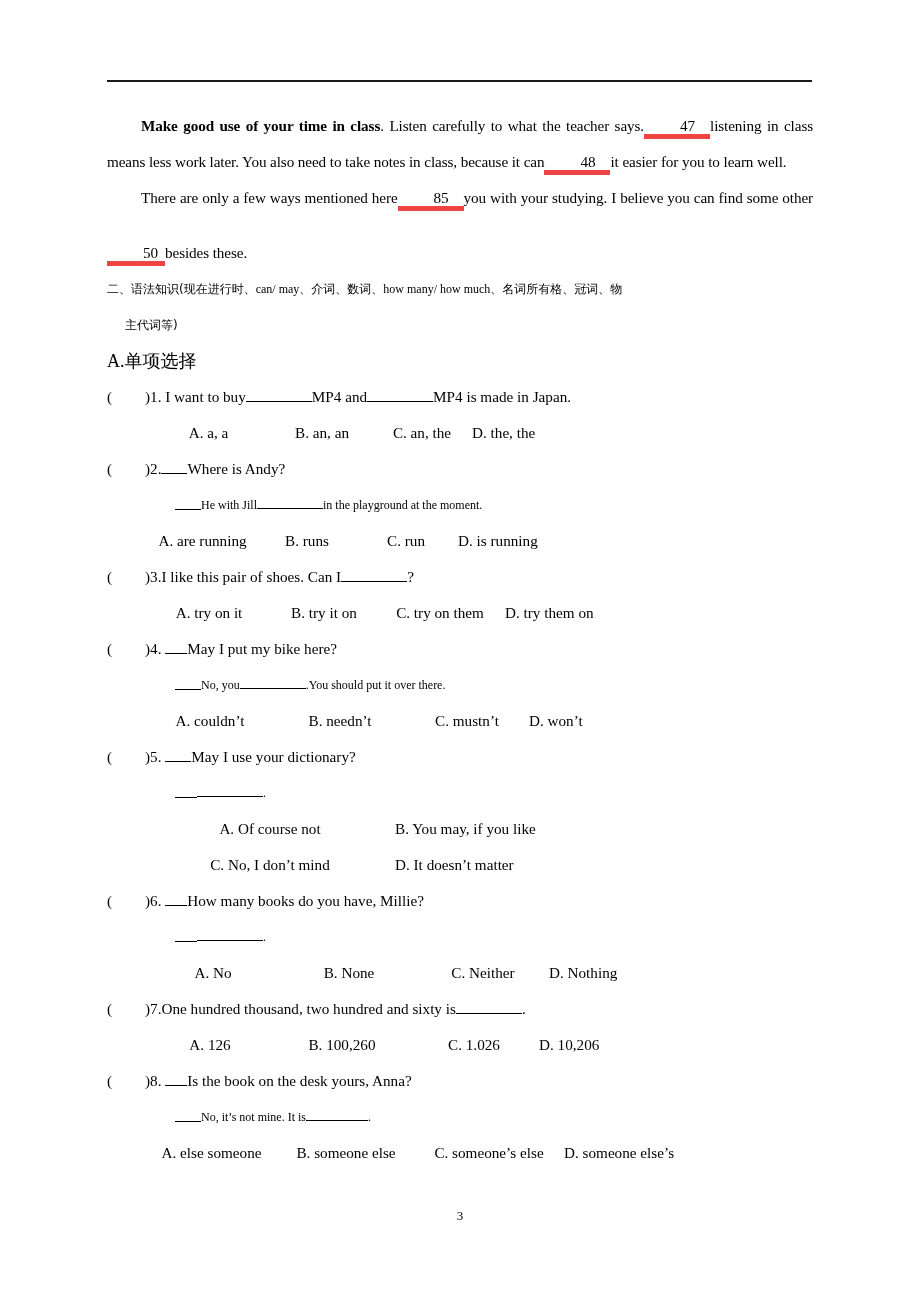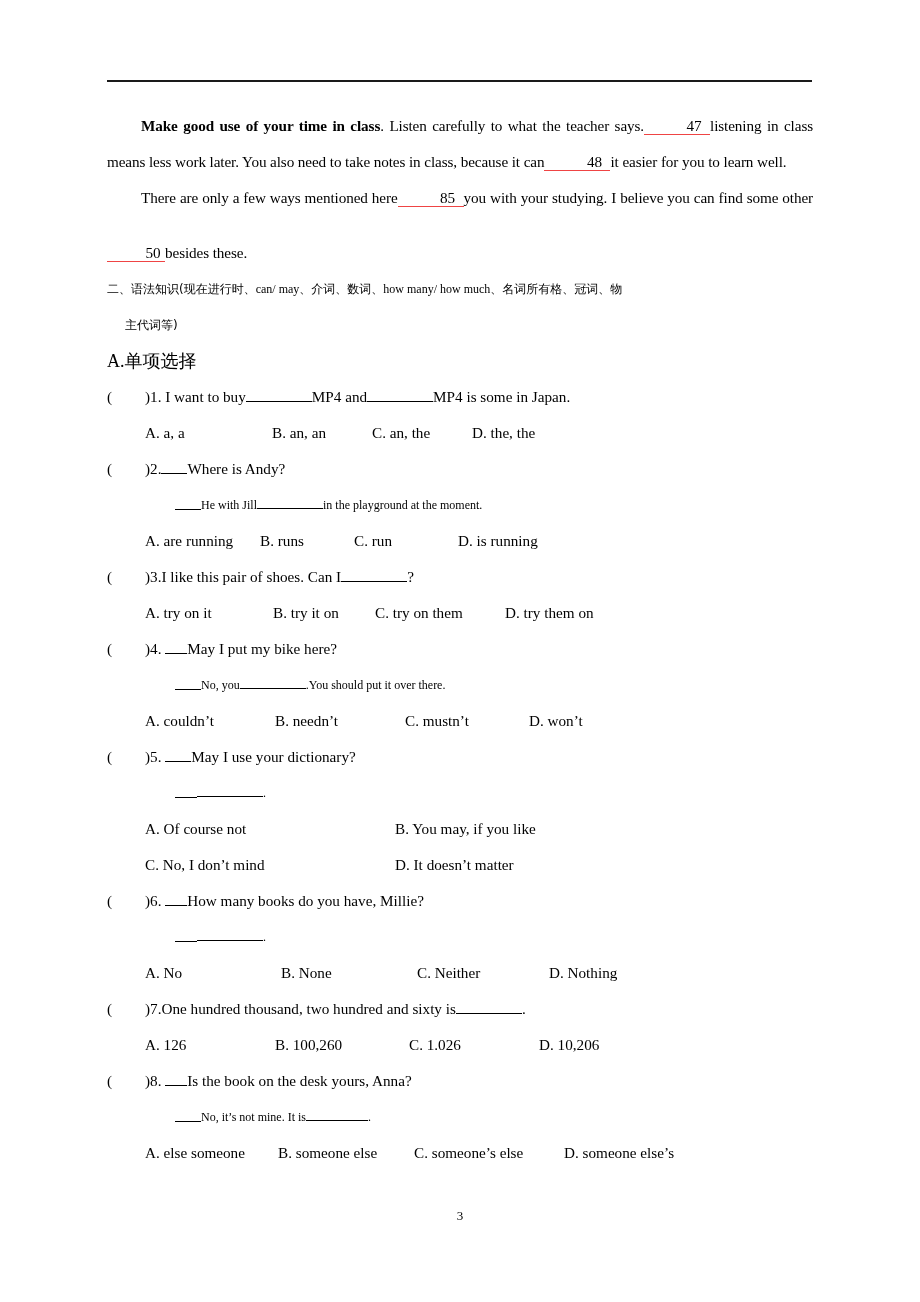--- a/index.html
+++ b/index.html
@@ -45,22 +45,21 @@
     text-justify: inter-word;
     margin: 0;
     letter-spacing: -0.1px;
   }
   .para.indent { text-indent: 34px; }
   .bold { font-weight: bold; }
 
   
   .blank-num {
     display: inline-block;
-    border-bottom: 1px solid #ef4444;
-    text-align: center;
+    border-bottom: 5px solid #ef4444;
     padding: 0 2px;
     line-height: 17px;
   }
   .bn-wide { min-width: 62px; }
   .bn-narrow { min-width: 54px; margin-top: 28px; }
 
   
   .blank {
     display: inline-block;
     border-bottom: 1px solid #000;
@@ -102,21 +101,21 @@
     padding-left: 68px;
     white-space: nowrap;
   }
   .opt-line {
     font-size: 15.2px;
     line-height: 36px;
     margin: 0;
     padding-left: 38px;
     white-space: nowrap;
   }
-  .opt { display: inline-block; }
+  .opt { display: inline-block; text-align: center; }
 
   
   .dash {
     display: inline-block;
     border-bottom: 1.4px solid #000;
     height: 9px;
     vertical-align: middle;
     margin: 0 0 3px 0;
   }
   .dash-1 { width: 26px; }
@@ -144,21 +143,21 @@
 
     <p class="para indent"><span class="bold">Make good use of your time in class</span><span>. Listen carefully to what the teacher says.</span><span class="blank-num bn-wide">47</span><span>listening in class means less work later. You also need to take notes in class, because it can</span><span class="blank-num bn-wide">48</span><span>it easier for you to learn well.</span></p>
 
     <p class="para indent"><span>There are only a few ways mentioned here</span><span class="blank-num bn-wide">85</span><span>you with your studying. I believe you can find some other</span><span class="blank-num bn-narrow">50</span><span>besides these.</span></p>
 
     <p class="cn-block"><span>二、语法知识(现在进行时、</span><span class="en">can/ may</span><span>、介词、数词、</span><span class="en">how many/ how much</span><span>、名词所有格、冠词、物</span></p>
     <p class="cn-block cn-indent">主代词等)</p>
 
     <p class="cn-label"><span class="en">A.</span><span>单项选择</span></p>
 
-    <p class="q-line"><span class="q-paren">(</span><span>)1. I want to buy</span><span class="blank bl-lg"></span><span>MP4 and</span><span class="blank bl-lg"></span><span>MP4 is some in Japan.</span></p>
+    <p class="q-line"><span class="q-paren">(</span><span>)1. I want to buy</span><span class="blank bl-lg"></span><span>MP4 and</span><span class="blank bl-lg"></span><span>MP4 is made in Japan.</span></p>
     <p class="opt-line"><span class="opt" style="width:127px">A. a, a</span><span class="opt" style="width:100px">B. an, an</span><span class="opt" style="width:100px">C. an, the</span><span class="opt">D. the, the</span></p>
 
     <p class="q-line"><span class="q-paren">(</span><span>)2.</span><span class="dash dash-1"></span><span>Where is Andy?</span></p>
     <p class="q-sub"><span class="dash dash-1"></span><span>He with Jill</span><span class="blank bl-lg"></span><span>in the playground at the moment.</span></p>
     <p class="opt-line"><span class="opt" style="width:115px">A. are running</span><span class="opt" style="width:94px">B. runs</span><span class="opt" style="width:104px">C. run</span><span class="opt">D. is running</span></p>
 
     <p class="q-line"><span class="q-paren">(</span><span>)3.I like this pair of shoes. Can I</span><span class="blank bl-lg"></span><span>?</span></p>
     <p class="opt-line"><span class="opt" style="width:128px">A. try on it</span><span class="opt" style="width:102px">B. try it on</span><span class="opt" style="width:130px">C. try on them</span><span class="opt">D. try them on</span></p>
 
     <p class="q-line"><span class="q-paren">(</span><span>)4.</span> <span class="dash dash-2"></span><span>May I put my bike here?</span></p>

